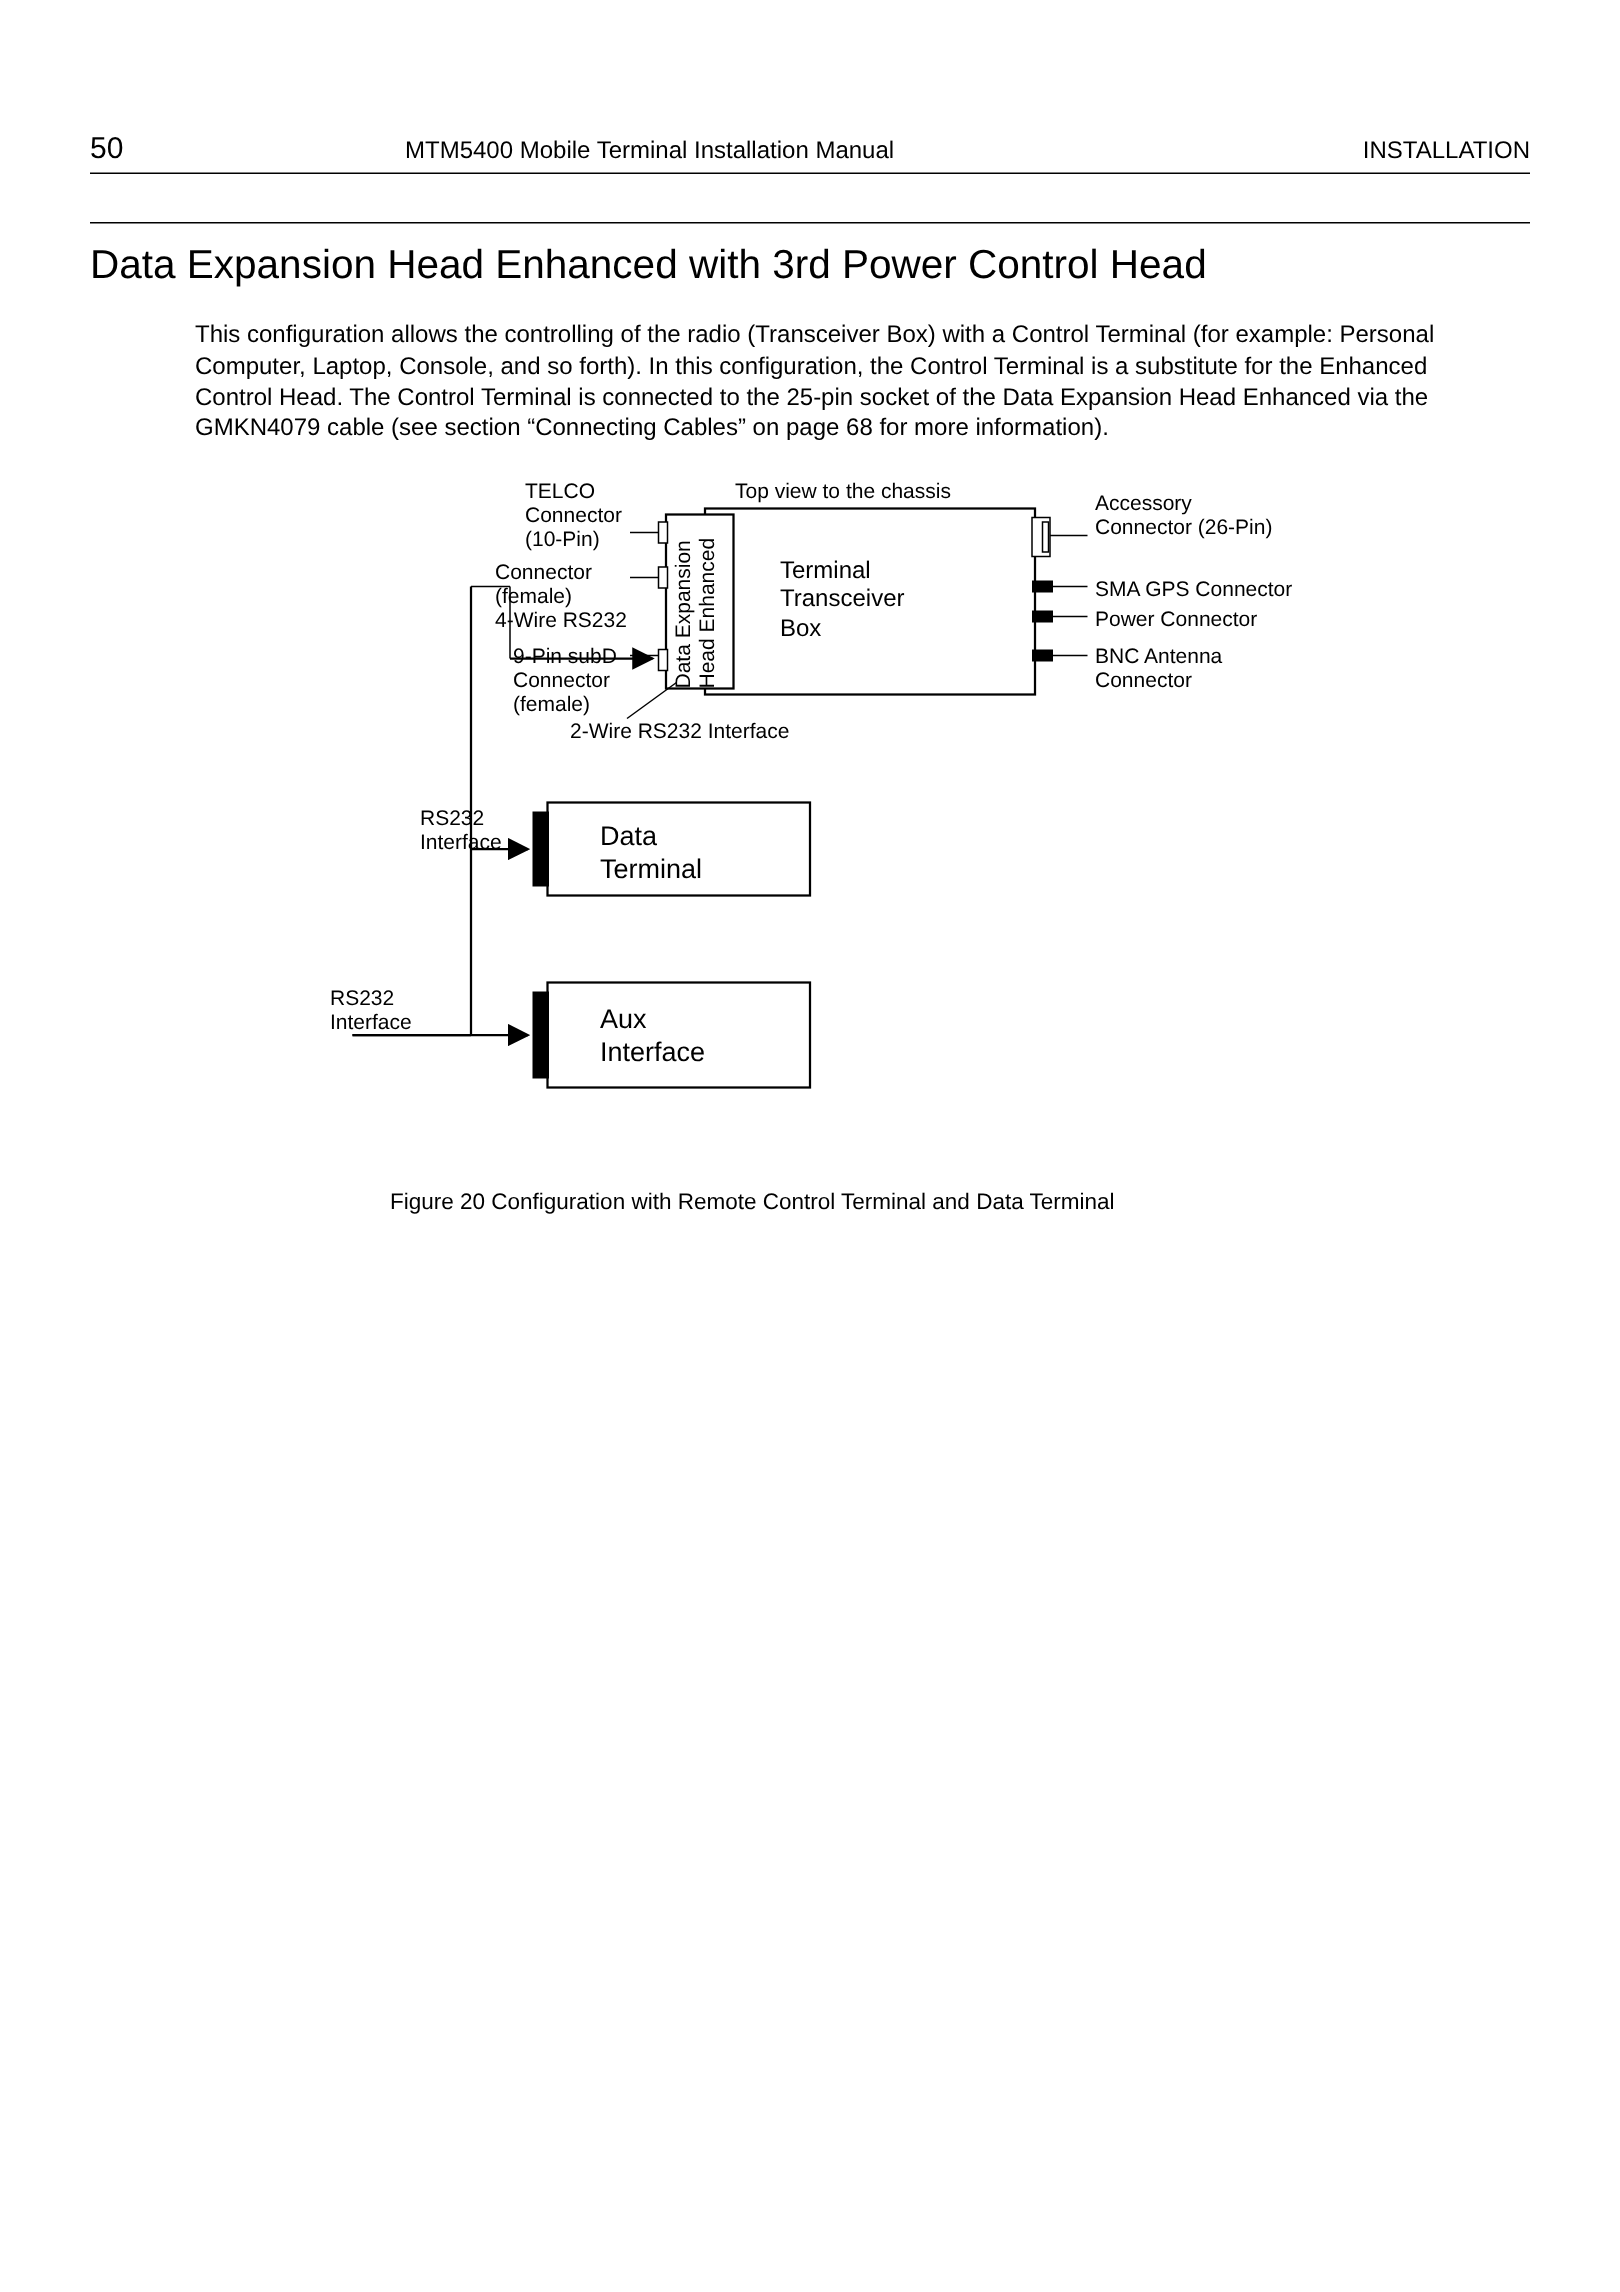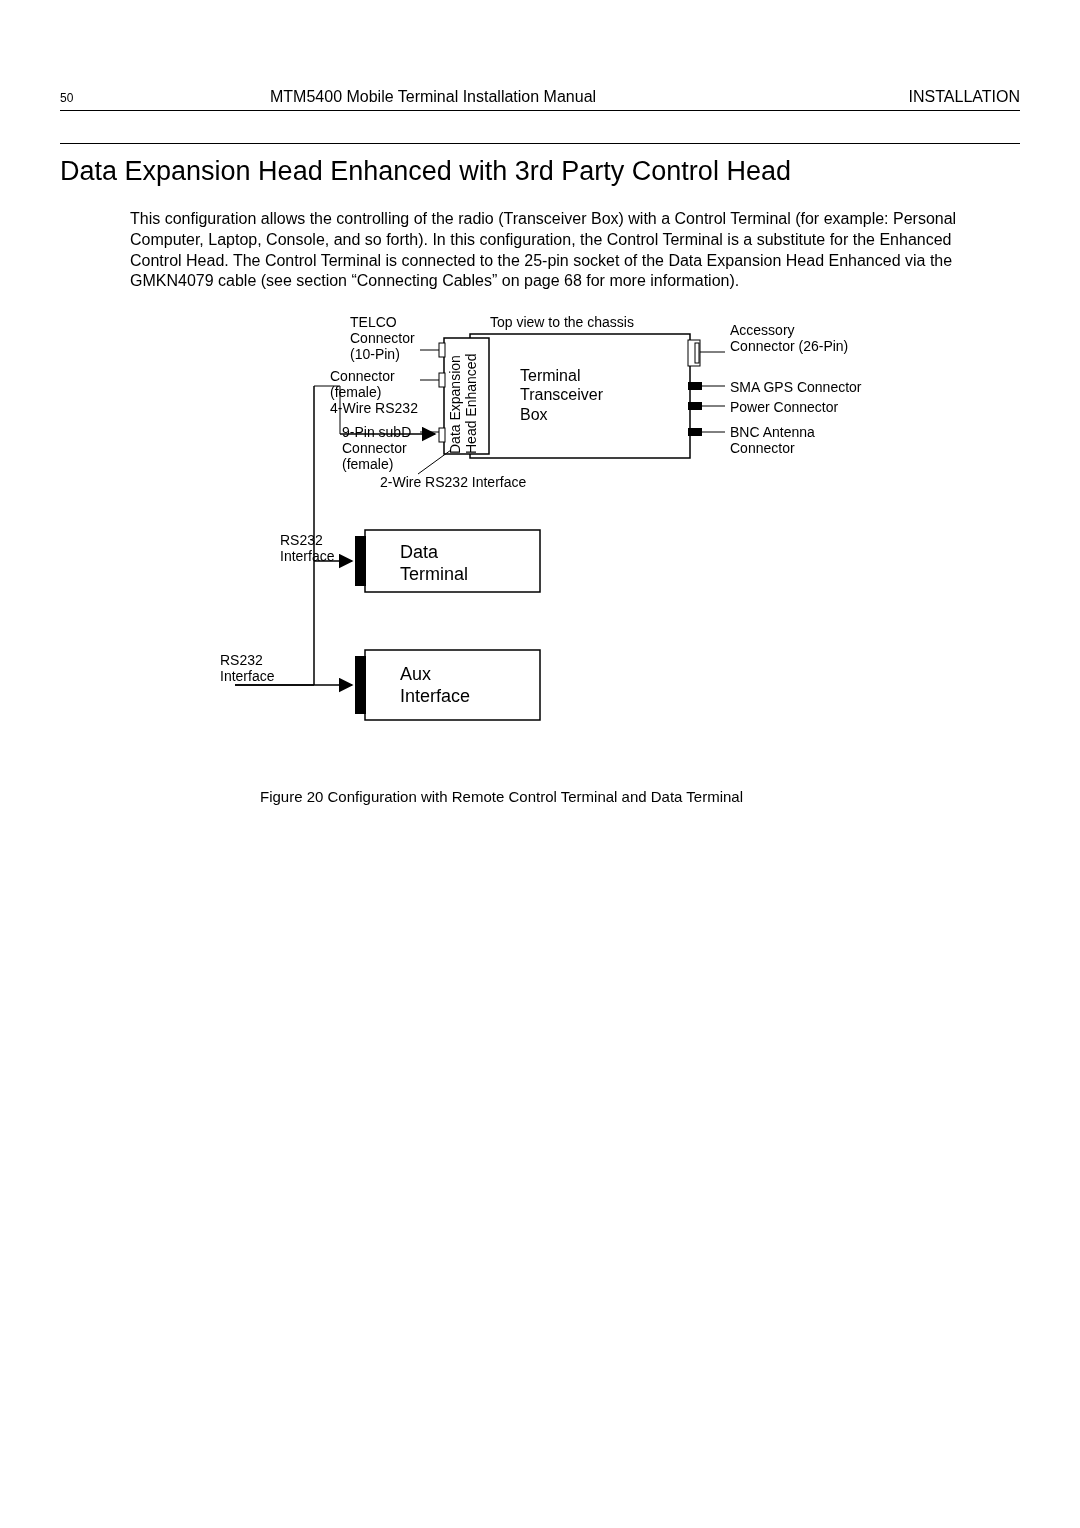--- a/index.html
+++ b/index.html
@@ -1,18 +1,18 @@
 <!DOCTYPE html>
 <html><head>
 <meta charset="utf-8">
 <style>
 body{margin:0;background:#fff;font-family:Arial,Helvetica,sans-serif;color:#000}
 .page{width:1080px;height:1528px;margin:0 auto;position:relative;box-sizing:border-box;padding:88px 60px 60px 60px}
 .hdr{display:flex;align-items:baseline;border-bottom:1.5px solid #000;padding-bottom:4px;margin-bottom:32px}
-.pn{font-size:12px;width:210px}
+.pn{font-size:20px;width:210px}
 .doc{font-size:16px;flex:1}
 .sec{font-size:16px;text-align:right}
 .rule{border-top:1.5px solid #000;margin:0 0 12px 0}
 h1{font-size:27px;font-weight:400;margin:0 0 22px 0}
 .body{margin-left:70px;max-width:870px}
 p{font-size:16px;line-height:1.3;margin:0 0 18px 0}
 .figwrap{position:relative;width:700px;height:470px;margin:8px 0 0 40px}
 .figwrap svg{position:absolute;top:0;left:0}
 .cap{font-size:15px;margin:8px 0 0 130px}
 .lbl{position:absolute;font-size:14px;line-height:1.15}
@@ -24,21 +24,21 @@
 
 <div class="page">
   <div class="hdr">
     <div class="pn">50</div>
     <div class="doc">MTM5400 Mobile Terminal Installation Manual</div>
     <div class="sec">INSTALLATION</div>
   </div>
 
   <div class="rule"></div>
 
-  <h1>Data Expansion Head Enhanced with 3rd Party Control Head</h1>
+  <h1>Data Expansion Head Enhanced with 3rd Power Control Head</h1>
 
   <div class="body">
     <p>This configuration allows the controlling of the radio (Transceiver Box) with a Control Terminal (for example: Personal Computer, Laptop, Console, and so forth). In this configuration, the Control Terminal is a substitute for the Enhanced Control Head. The Control Terminal is connected to the 25-pin socket of the Data Expansion Head Enhanced via the GMKN4079 cable (see section “Connecting Cables” on page 68 for more information).</p>
 
     <div class="figwrap">
       <svg width="700" height="450">
         <defs>
           <marker id="ah" markerWidth="10" markerHeight="10" refX="9" refY="5" orient="auto">
             <path d="M0,0 L10,5 L0,10 z" fill="#000"></path>
           </marker>

